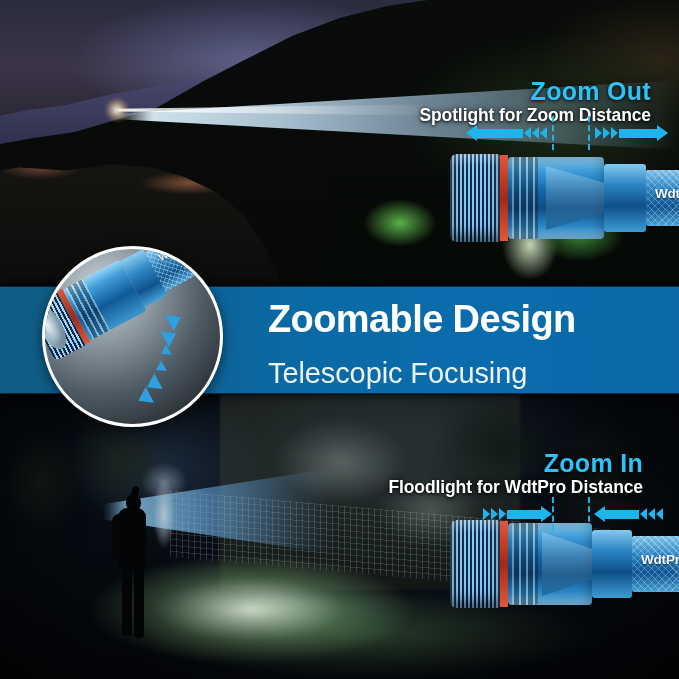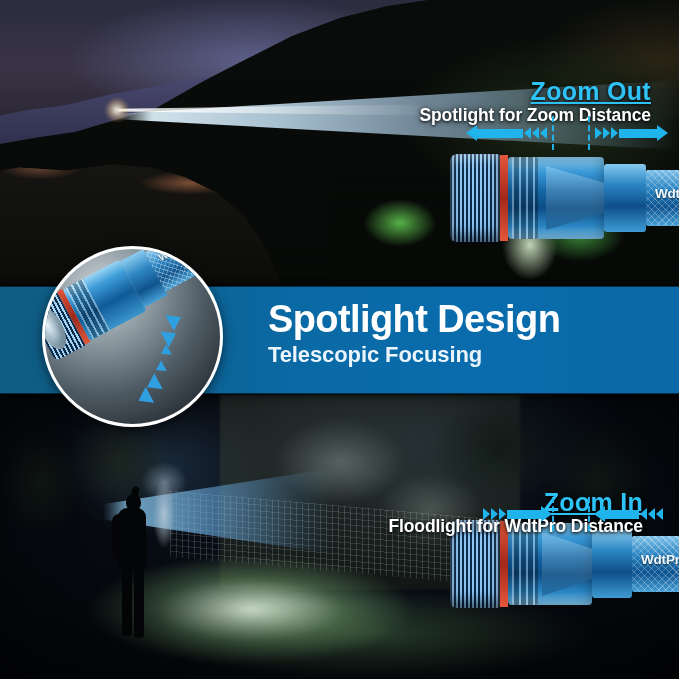--- a/index.html
+++ b/index.html
@@ -150,27 +150,26 @@
   .h-legR{position:absolute; left:24px; top:86px; width:10px; height:70px; background:#050608; border-radius:4px;}
   .vignette{
     position:absolute; inset:0;
     background:radial-gradient(ellipse 420px 220px at 340px 150px, rgba(0,0,0,0) 30%, rgba(0,0,0,.72) 100%);
     pointer-events:none;
   }
 
   
   .label-block{ position:absolute; text-align:right; z-index:6; }
   #label-zoom-out{ right:28px; top:78px; }
-  #label-zoom-in { right:36px; top:450px;margin-top:39px; }
+  #label-zoom-in { right:36px; top:450px; }
   .lbl-title{
     font-size:25px; font-weight:bold; letter-spacing:.3px;
     color:#2ec3f7;
     text-shadow:0 1px 3px rgba(0,0,0,.85), 0 0 8px rgba(0,0,0,.6);
     line-height:1.05;
-    text-decoration:underline;
   }
   .lbl-sub{
     font-size:17.5px; font-weight:bold; color:#ffffff;
     text-shadow:0 1px 3px rgba(0,0,0,.9), 0 0 7px rgba(0,0,0,.7);
     margin-top:1px; white-space:nowrap; letter-spacing:-.1px;
   }
 
   
   .arrow-row{ position:absolute; z-index:6; height:22px; display:flex; align-items:center; }
   #arrows-out{ left:466px; top:122px; width:210px; }
@@ -257,21 +256,21 @@
   #banner{
     position:absolute; left:0; top:286px; width:679px; height:108px; z-index:8;
     background:linear-gradient(to right,#0f5c84 0%, #0e5f8c 18%, #0a6aa6 46%, #0a6cad 72%, #0a69a6 100%);
     box-shadow:0 -2px 6px rgba(0,0,0,.45), 0 3px 8px rgba(0,0,0,.45);
   }
   #banner-text{ position:absolute; left:268px; top:14px; }
   #banner-title{
     color:#ffffff; font-size:38px; font-weight:bold; letter-spacing:-.6px; line-height:1;
   }
   #banner-sub{
-    color:#eaf4fb; font-size:22px; font-weight:bold; letter-spacing:-.1px; margin-top:4px;
+    color:#eaf4fb; font-size:29px; font-weight:normal; letter-spacing:-.1px; margin-top:19px;
   }
 
   
   #inset{
     position:absolute; left:42px; top:246px; width:181px; height:181px; z-index:10;
     border-radius:50%;
     border:3px solid #ffffff;
     background:
       radial-gradient(circle at 32% 24%, #cfd6da 0%, #8d9aa2 28%, #4e5a63 58%, #2b3238 82%, #1b2025 100%);
     box-shadow:0 3px 12px rgba(0,0,0,.55);
@@ -388,21 +387,21 @@
     <div class="t-neck"></div>
     <div class="t-barrel"></div>
     <div class="t-brand">
       <span>WdtPro</span>
     </div>
   </div>
 
   <div class="edge-line" style="top:285px"></div>
   <div id="banner">
     <div id="banner-text">
-      <div id="banner-title">Spotlight Design</div>
+      <div id="banner-title">Zoomable Design</div>
       <div id="banner-sub">Telescopic Focusing</div>
     </div>
   </div>
   <div class="edge-line" style="top:393px"></div>
 
   <div id="inset">
     <div class="i-torch">
       <div class="i-bezel"></div>
       <div class="i-lens"></div>
       <div class="i-red"></div>

